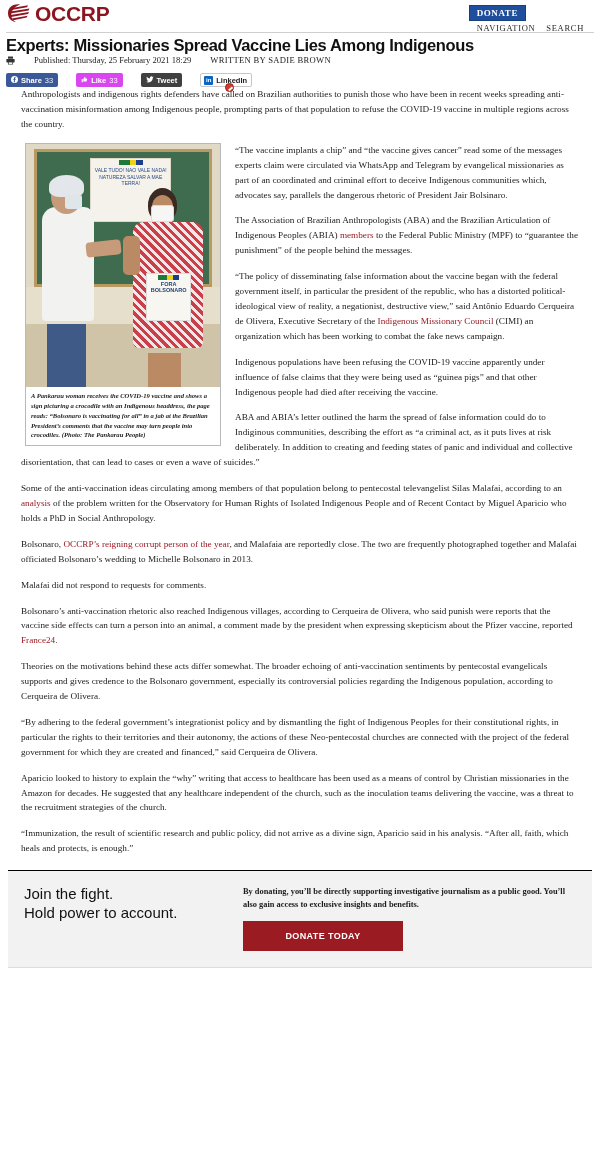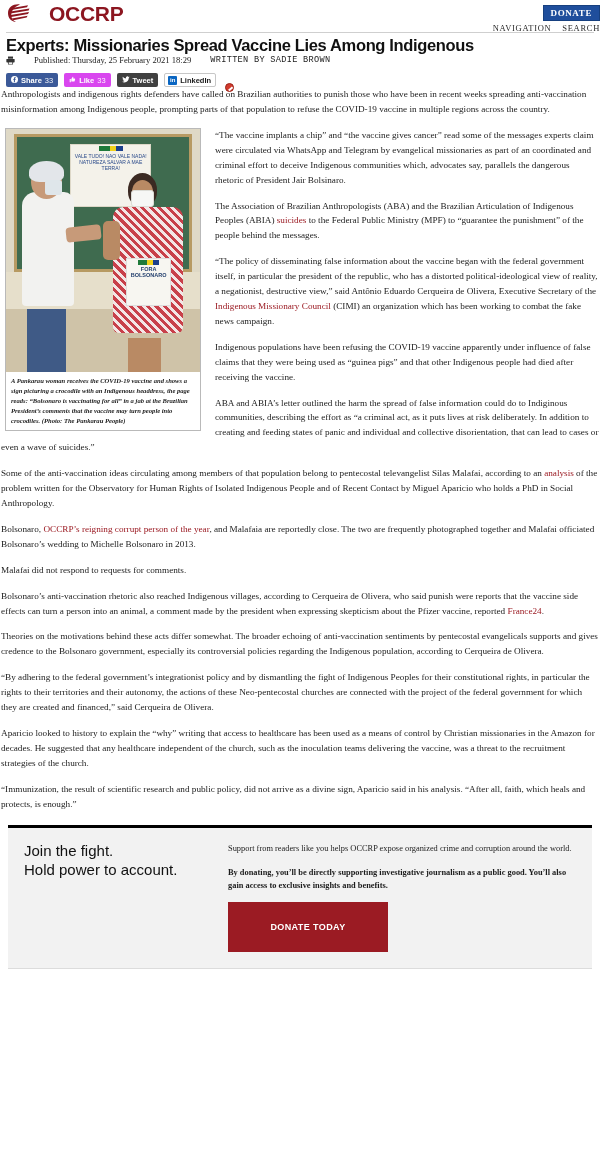--- a/index.html
+++ b/index.html
@@ -11,33 +11,33 @@
     color:#1a1a1a;
     overflow:hidden;
   }
 
   
   .site-header {
     position:relative;
     height:30px;
     padding:2px 6px 0 6px;
   }
-  .brand { display:flex; align-items:center; gap:17px; }
+  .brand { display:flex; align-items:center; gap:3px; }
   .brand-mark { width:26px; height:22px; flex:0 0 auto; }
   .brand-name {
     font-family:"Liberation Sans", sans-serif;
     font-weight:700;
     font-size:21px;
     letter-spacing:-0.3px;
     color:#8c1620;
     line-height:1;
   }
   .header-right {
-    position:absolute; right:0; top:2px;
-    text-align:right;
+    position:absolute; right:16px; top:2px;
+    text-align:left;
   }
   .donate-top {
     display:inline-block;
     background:#1f4e9c;
     color:#ffffff;
     font-family:"Liberation Serif", serif;
     font-weight:700;
     font-size:9px;
     letter-spacing:0.6px;
     padding:2px 7px 2px 7px;
@@ -64,25 +64,25 @@
     letter-spacing:-0.35px;
     color:#111;
   }
   .byline {
     display:flex; align-items:center; gap:19px;
     font-size:8.6px; line-height:1;
     color:#222;
   }
   .printer-icon { flex:0 0 auto; }
   .byline .pub { font-weight:400; }
-  .byline .author { letter-spacing:0.3px;font-family:Liberation Mono, monospace; }
+  .byline .author { letter-spacing:0.3px; }
 
   
   .share-bar {
-    display:flex; align-items:center; gap:6px;
+    display:flex; align-items:center; gap:18px;
     padding:8px 6px 0 6px;
     position:relative;
   }
   .sbtn {
     display:flex; align-items:center; gap:3px;
     height:14px; padding:0 5px;
     border-radius:2px;
     font-family:"Liberation Sans", sans-serif;
     font-size:7.5px; font-weight:700;
     color:#fff; cursor:pointer;
@@ -107,21 +107,21 @@
     position:absolute; left:225px; top:18px;
     width:9px; height:9px; border-radius:50%;
     background:#d23b2e; border:1px solid #9b2318;
   }
   .cursor-dot::after {
     content:""; position:absolute; left:2px; top:3.5px;
     width:5px; height:1.5px; background:#fff; transform:rotate(-40deg);
   }
 
   
-  .article-body { padding:0 1px; }
+  .article-body { padding:0 21px; }
   p.para {
     font-family:"Liberation Serif", serif;
     font-size:9.2px;
     line-height:1.62;
     margin:0 0 11px 0;
     color:#1c1c1c;
     text-align:left;
   }
   .lead { margin-top:12px; }
   a.inline-link { color:#9b1b23; text-decoration:none; cursor:pointer; }
@@ -235,24 +235,24 @@
   .ph-paper-flag {
     position:absolute; left:25%; top:1px; width:50%; height:5px;
     background:linear-gradient(90deg,#1f7a3a 0 45%, #f0d11a 45% 70%, #1b3f8c 70% 100%);
   }
 
   
   .donate-block {
     clear:both;
     margin:14px 8px 0 8px;
     background:#f2f2f2;
-    border-top:3px solid #000000;
+    border-top:1px solid #000000;
     border-bottom:1px solid #dcdcdc;
     padding:14px 16px 16px 16px;
-    display:flex; gap:4px;
+    display:flex; gap:19px;
   }
   .donate-left { width:200px; flex:0 0 auto; }
   .donate-left h2 {
     font-family:"Liberation Sans", sans-serif;
     font-weight:400;
     font-size:15px;
     line-height:1.25;
     margin:0;
     color:#111;
   }
@@ -265,21 +265,21 @@
   .donate-right p.bold { font-weight:700; }
   .donate-today {
     display:block;
     width:160px;
     margin-top:4px;
     background:#9b1b23;
     color:#ffffff;
     font-family:"Liberation Sans", sans-serif;
     font-weight:700; font-size:9px; letter-spacing:0.4px;
     text-align:center;
-    padding:20px 0;
+    padding:10px 0;
     border:none; cursor:pointer;
   }
 </style>
 </head>
 <body>
 
 <div class="site-header">
   <div class="brand">
     <svg class="brand-mark" viewBox="0 0 26 22">
       <g fill="#8c1620">
@@ -386,21 +386,21 @@
         <span class="ph-paper-flag"></span>
         <span>FORA BOLSONARO</span>
       </div>
     </div>
     <figcaption class="caption">A Pankarau woman receives the COVID-19 vaccine and shows a sign picturing a crocodile with an Indigenous headdress, the page reads: “Bolsonaro is vaccinating for all” in a jab at the Brazilian President’s comments that the vaccine may turn people into crocodiles. (Photo: The Pankarau People)</figcaption>
   </figure>
 
   <p class="para">“The vaccine implants a chip” and “the vaccine gives cancer” read some of the messages experts claim were circulated via WhatsApp and Telegram by evangelical missionaries as part of an coordinated and criminal effort to deceive Indigenous communities which, advocates say, parallels the dangerous rhetoric of President Jair Bolsinaro.</p>
 
   <p class="para">
-    <span>The Association of Brazilian Anthropologists (ABA) and the Brazilian Articulation of Indigenous Peoples (ABIA) </span><a class="inline-link">suicides</a><span> to the Federal Public Ministry (MPF) to “guarantee the punishment” of the people behind the messages.</span>
+    <span>The Association of Brazilian Anthropologists (ABA) and the Brazilian Articulation of Indigenous Peoples (ABIA) </span><a class="inline-link">members</a><span> to the Federal Public Ministry (MPF) to “guarantee the punishment” of the people behind the messages.</span>
   </p>
 
   <p class="para">
     <span>“The policy of disseminating false information about the vaccine began with the federal government itself, in particular the president of the republic, who has a distorted political-ideological view of reality, a negationist, destructive view,” said Antônio Eduardo Cerqueira de Olivera, Executive Secretary of the </span><a class="inline-link">Indigenous Missionary Council</a><span> (CIMI) an organization which has been working to combat the fake news campaign.</span>
   </p>
 
   <p class="para">Indigenous populations have been refusing the COVID-19 vaccine apparently under influence of false claims that they were being used as “guinea pigs” and that other Indigenous people had died after receiving the vaccine.</p>
 
   <p class="para">ABA and ABIA’s letter outlined the harm the spread of false information could do to Indiginous communities, describing the effort as “a criminal act, as it puts lives at risk deliberately. In addition to creating and feeding states of panic and individual and collective disorientation, that can lead to cases or even a wave of suicides.”</p>
 
@@ -428,17 +428,16 @@
 </div>
 
 <div class="donate-block">
   <div class="donate-left">
     <h2>
       <span>Join the fight.</span><br>
       <span>Hold power to account.</span>
     </h2>
   </div>
   <div class="donate-right">
-    <p>Support from readers like you helps OCCRP expose organized crime and corruption around the world.</p>
     <p class="bold">By donating, you’ll be directly supporting investigative journalism as a public good. You’ll also gain access to exclusive insights and benefits.</p>
     <button class="donate-today">DONATE TODAY</button>
   </div>
 </div>
 
 </body></html>

